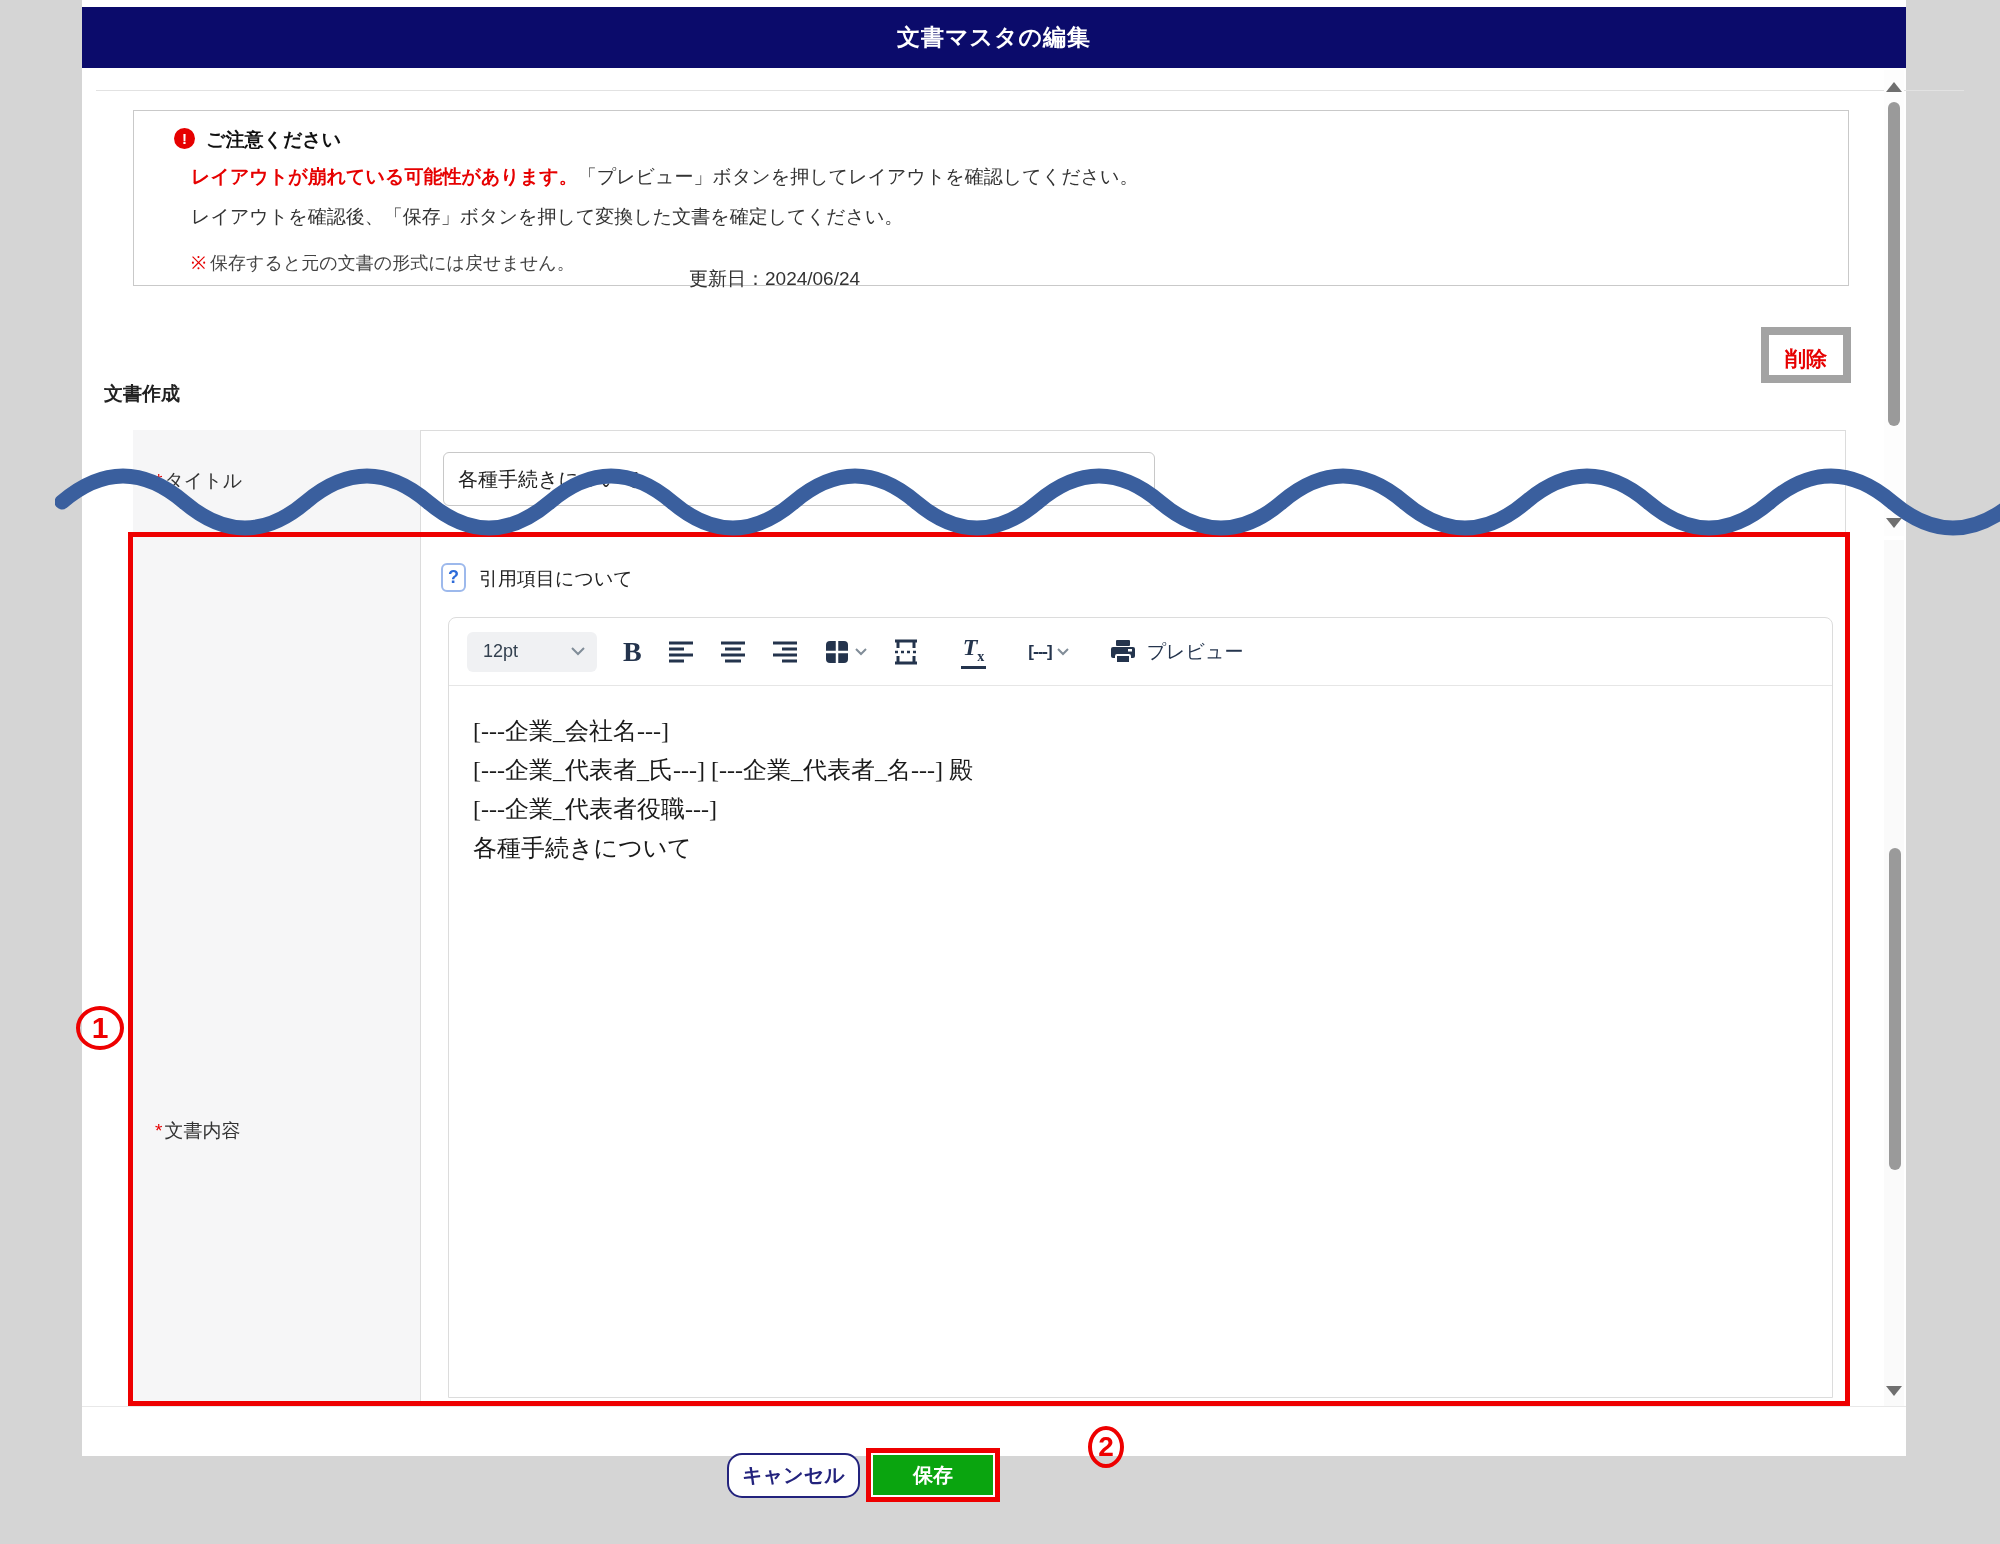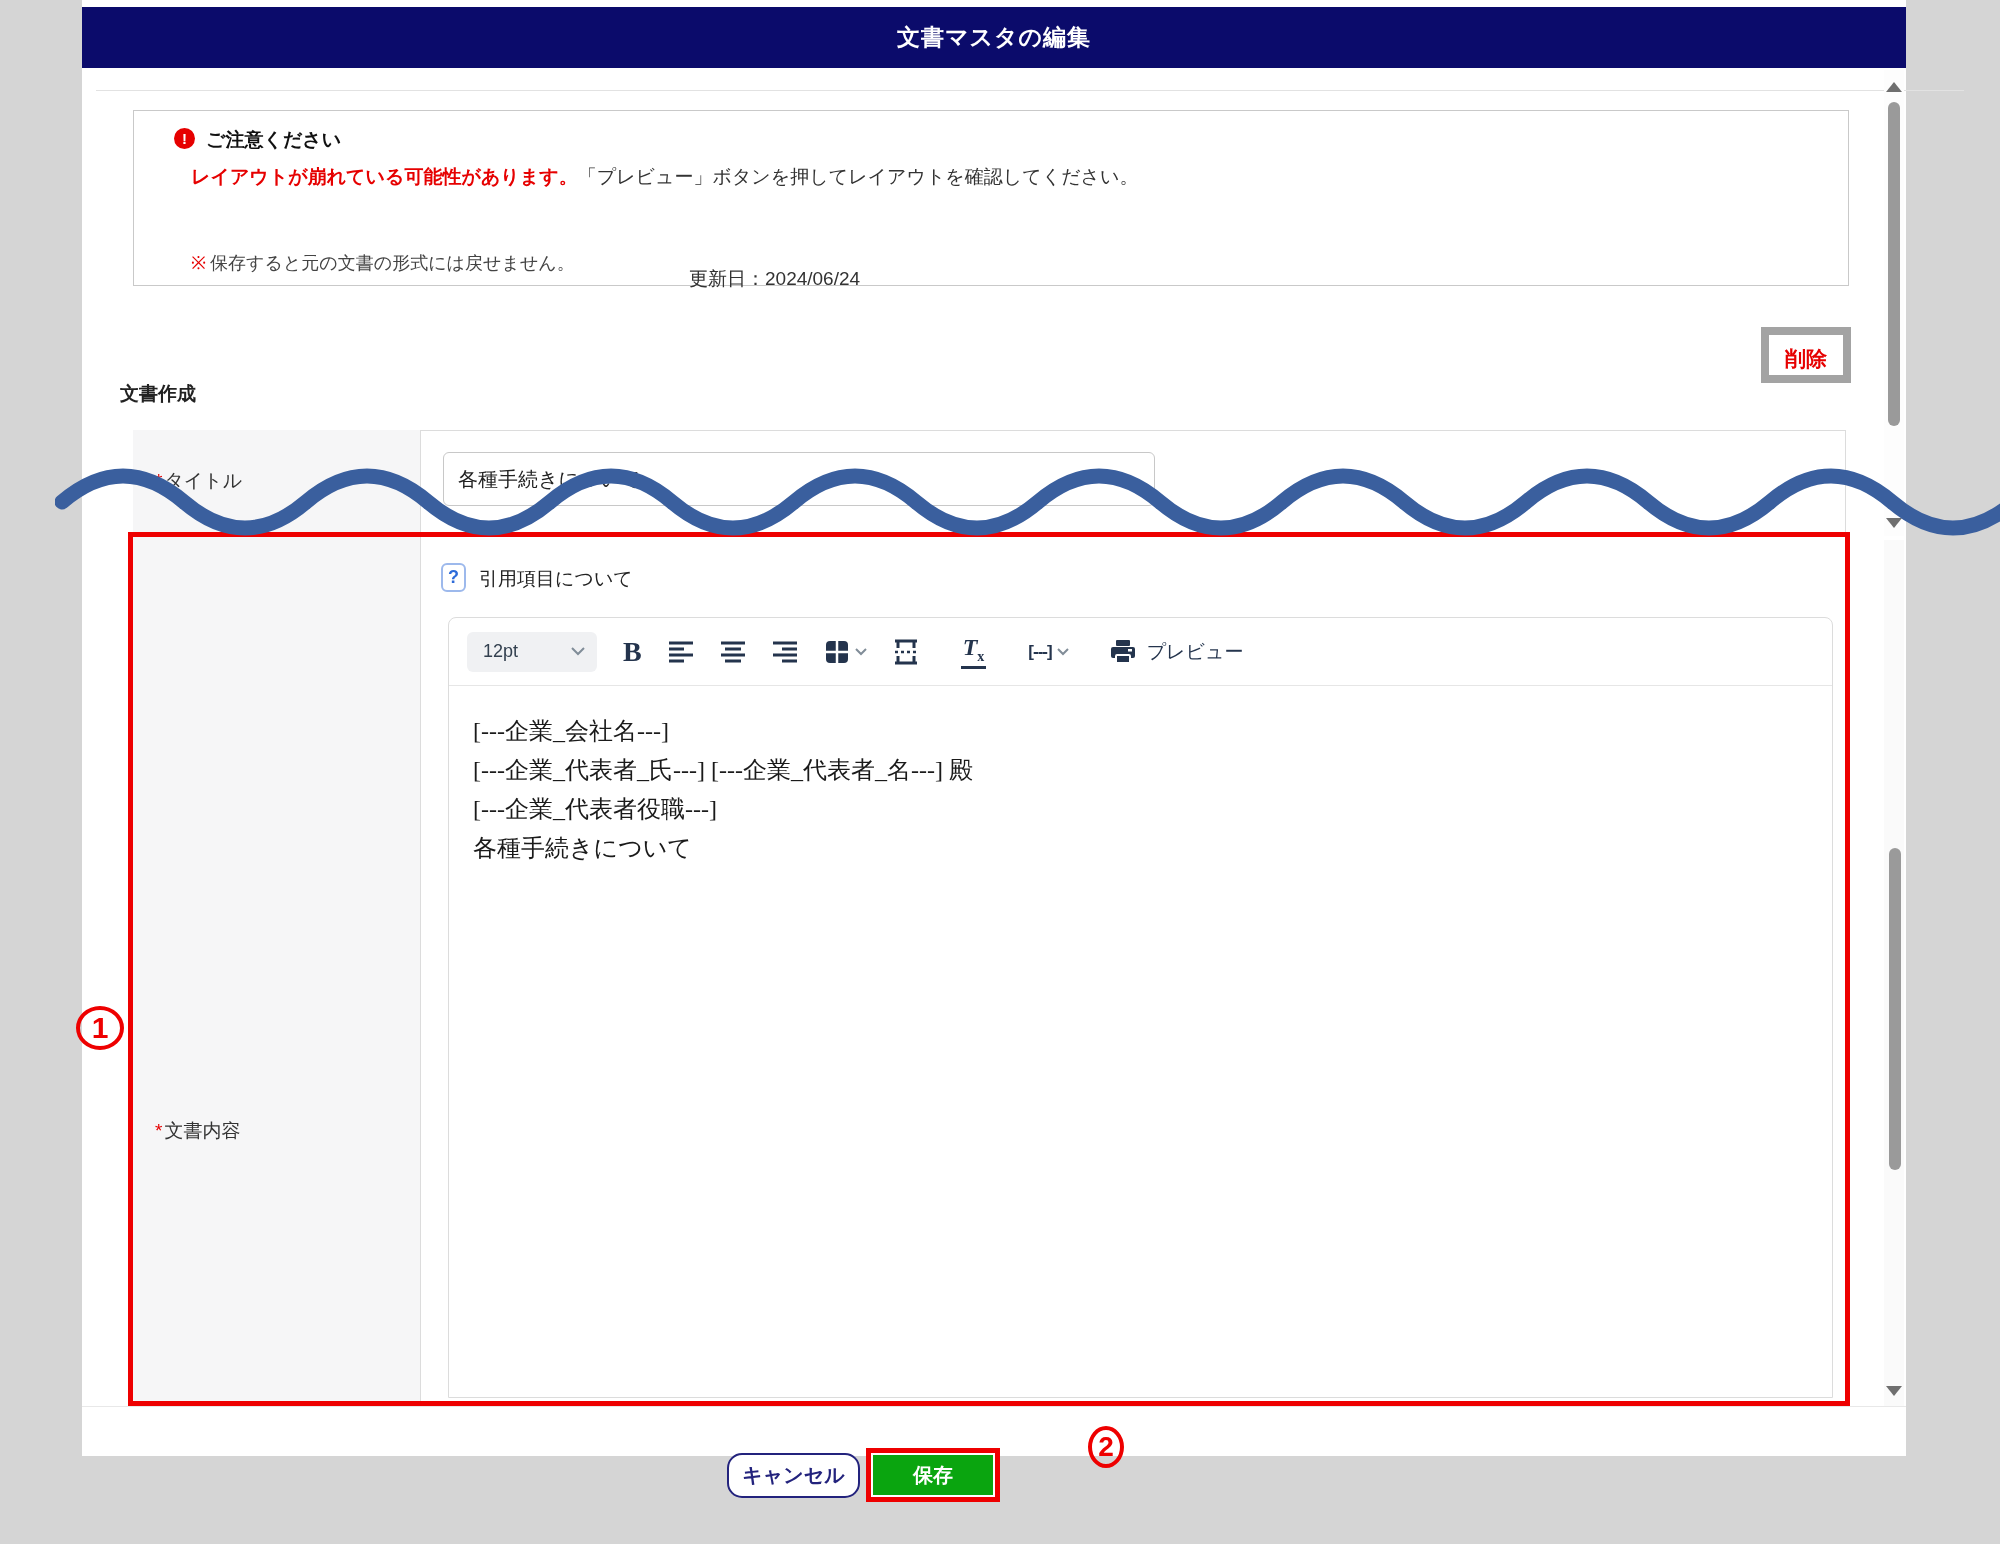--- a/index.html
+++ b/index.html
@@ -17,21 +17,21 @@
   .notice-icon { position:absolute; left:40px; top:17px; width:21px; height:21px; border-radius:50%; background:#e60000; color:#fff; font-weight:bold; font-size:15px; text-align:center; line-height:21px; }
   .notice-title { position:absolute; left:72px; top:16px; font-size:19px; font-weight:bold; color:#111; }
   .notice-warn { position:absolute; left:57px; top:53px; font-size:19px; color:#333; }
   .notice-warn b.red { color:#e60000; font-weight:bold; }
   .notice-line2 { position:absolute; left:57px; top:93px; font-size:19px; color:#333; }
   .notice-note { position:absolute; left:57px; top:139px; font-size:18px; color:#444; }
   .notice-note .mark { color:#e60000; margin-right:4px; }
 
   .updated { position:absolute; left:607px; top:266px; font-size:19px; color:#333; }
   .delete-btn { position:absolute; left:1679px; top:327px; width:90px; height:56px; border:8px solid #a3a3a3; background:#fff; color:#e60000; font-size:21px; font-weight:bold; text-align:center; line-height:47px; cursor:pointer; }
-  .section-title { position:absolute; left:22px; top:381px; font-size:19px; font-weight:bold; color:#222;margin-left:16px; }
+  .section-title { position:absolute; left:22px; top:381px; font-size:19px; font-weight:bold; color:#222; }
 
   .form-table { position:absolute; left:51px; top:430px; width:1713px; height:974px; border:1px solid #dcdcdc; background:#fff; }
   .label-col { position:absolute; left:51px; top:430px; width:288px; height:974px; background:#f6f6f7; border-right:1px solid #dcdcdc; }
   .row-divider { position:absolute; left:51px; top:535px; width:1713px; height:1px; background:#dcdcdc; }
   .field-label { font-size:19px; color:#333; }
   .req { color:#e60000; margin-right:2px; }
   .label-title { position:absolute; left:73px; top:468px; }
   .label-content { position:absolute; left:73px; top:1118px; }
 
   .title-input { position:absolute; left:361px; top:452px; width:712px; height:54px; border:1px solid #c8c8c8; border-radius:6px; font-size:20px; color:#222; padding:0 14px; font-family:"Liberation Sans", sans-serif; background:#fff; }
@@ -83,20 +83,21 @@
       <div class="header-title">文書マスタの編集</div>
     </div>
     <div class="header-underline"></div>
 
     <div class="notice">
       <div class="notice-icon">!</div>
       <div class="notice-title">ご注意ください</div>
       <div class="notice-warn">
         <b class="red">レイアウトが崩れている可能性があります。</b><span>「プレビュー」ボタンを押してレイアウトを確認してください。</span>
       </div>
+      <div class="notice-line2">レイアウトを確認後、「保存」ボタンを押して変換した文書を確定してください。</div>
       <div class="notice-note">
         <span class="mark">※</span><span>保存すると元の文書の形式には戻せません。</span>
       </div>
     </div>
 
     <div class="updated">更新日：2024/06/24</div>
     <div class="delete-btn">削除</div>
     <div class="section-title">文書作成</div>
 
     <div class="form-table"></div>

